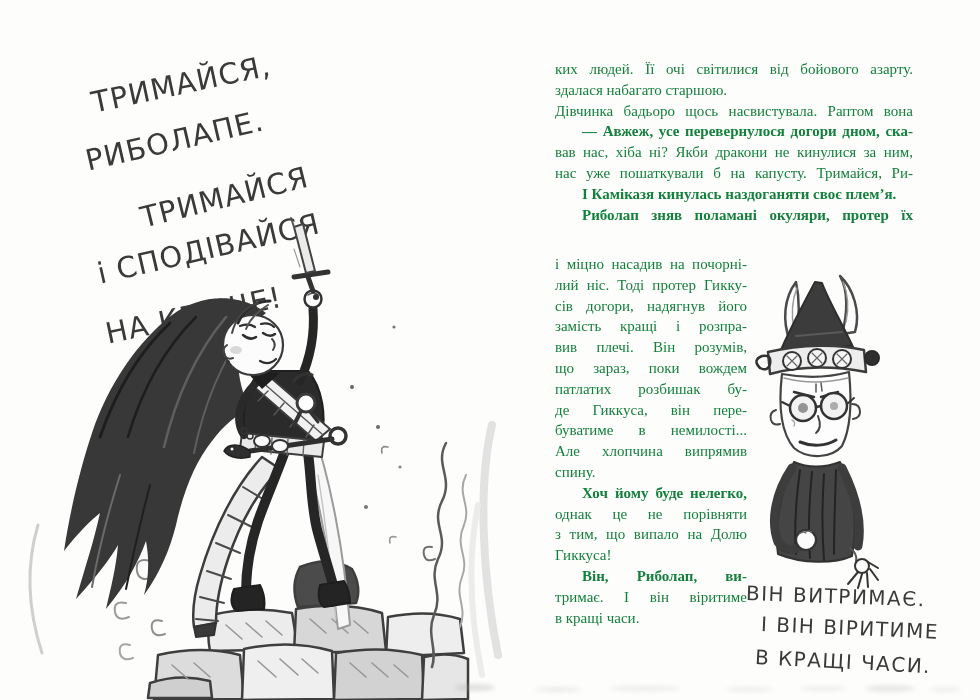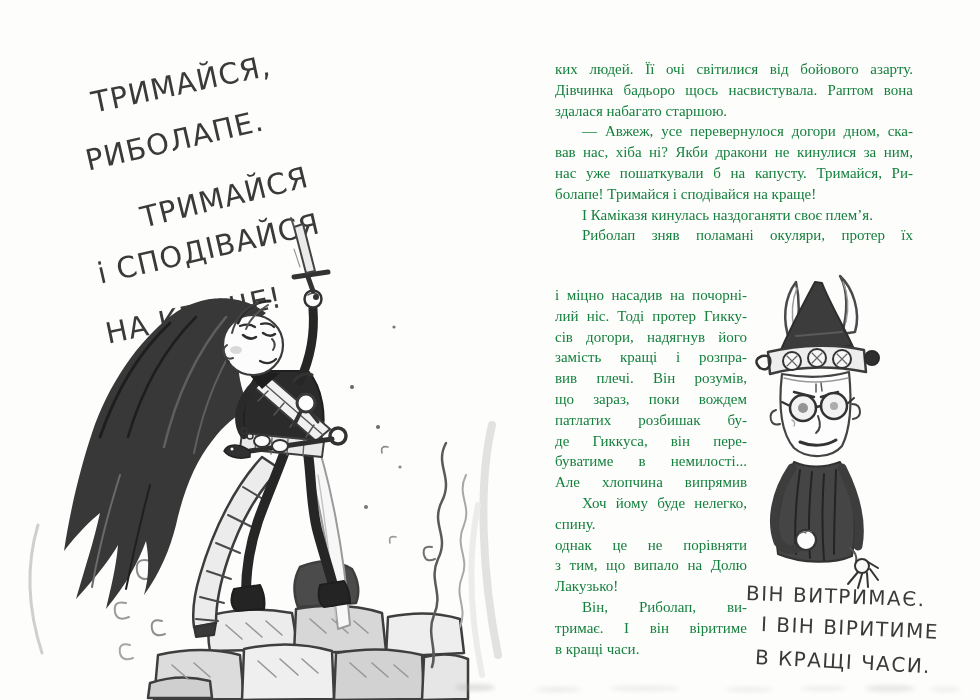--- a/index.html
+++ b/index.html
@@ -4,28 +4,28 @@
 <style>
   html,body { margin:0; padding:0; background:#e9e9e9; }
   #stage {
     position:relative; width:980px; height:700px; margin:0 auto;
     background:#fdfdfc; overflow:hidden;
     font-family:"Liberation Serif", serif;
   }
   
   .textblock { position:absolute; }
   #text-wide   { left:543px; top:59px;  width:370px; }
-  #text-narrow { left:543px; top:285px; width:204px; }
+  #text-narrow { left:543px; top:254px; width:204px; }
   .tl {
     font-size:15px; line-height:20.8px; color:#15803d;
     text-align:justify; text-align-last:justify;
     white-space:normal; height:20.8px; overflow:hidden;margin-left:12px;
   }
   .tl.end { text-align-last:left; }
-  .tl.ind { padding-left:27px; }
+  .tl.ind { padding-left:27px;font-weight:bold; }
   
   .hw {
     position:absolute; font-family:"DejaVu Sans", sans-serif;
     color:#3a3a3a; transform-origin:left center; white-space:nowrap;
   }
   .hw-left  { font-size:29px; letter-spacing:1px; font-weight:500; }
   .hw-right { font-size:20px; letter-spacing:1.5px; font-weight:500; }
   #hwl1 { left:92px;  top:86px;  transform:rotate(-12deg); }
   #hwl2 { left:86px;  top:144px; transform:rotate(-13deg); }
   #hwl3 { left:141px; top:201px; transform:rotate(-14deg); }
@@ -194,45 +194,44 @@
         <path d="M232,158 C236,142 246,132 258,128" stroke="#444" stroke-width="2"></path>
         <path d="M268,130 C258,136 250,144 246,154" stroke="#555" stroke-width="2"></path>
       </g>
     </svg>
   </div>
 
   <div>
 
     <div class="textblock" id="text-wide">
         <div class="tl">ких людей. Її очі світилися від бойового азарту.</div>
+        <div class="tl end">здалася набагато старшою.</div>
         <div class="tl">Дівчинка бадьоро щось насвистувала. Раптом вона</div>
-        <div class="tl end">здалася набагато старшою.</div>
         <div class="tl ind">— Авжеж, усе перевернулося догори дном, ска-</div>
         <div class="tl">вав нас, хіба ні? Якби дракони не кинулися за ним,</div>
         <div class="tl">нас уже пошаткували б на капусту. Тримайся, Ри-</div>
-        <div class="tl end">болапе! Тримайся і сподівайся на краще!</div>
         <div class="tl end ind">І Каміказя кинулась наздоганяти своє плем’я.</div>
         <div class="tl ind">Риболап зняв поламані окуляри, протер їх</div>
       </div>
     <div class="textblock" id="text-narrow">
         <div class="tl">і міцно насадив на почорні-</div>
         <div class="tl">лий ніс. Тоді протер Гикку-</div>
         <div class="tl">сів догори, надягнув його</div>
         <div class="tl">замість кращі і розпра-</div>
         <div class="tl">вив плечі. Він розумів,</div>
         <div class="tl">що зараз, поки вождем</div>
         <div class="tl">патлатих розбишак бу-</div>
         <div class="tl">де Гиккуса, він пере-</div>
         <div class="tl">буватиме в немилості...</div>
         <div class="tl">Але хлопчина випрямив</div>
+        <div class="tl end">спину.</div>
         <div class="tl ind">Хоч йому буде нелегко,</div>
-        <div class="tl end">спину.</div>
         <div class="tl">однак це не порівняти</div>
         <div class="tl">з тим, що випало на Долю</div>
-        <div class="tl end">Лакузько!</div>
+        <div class="tl end">Гиккуса!</div>
         <div class="tl ind">Він, Риболап, ви-</div>
         <div class="tl">тримає. І він віритиме</div>
         <div class="tl end">в кращі часи.</div>
       </div>
 
     <svg id="fishlegs-illo" viewBox="0 0 235 325" xmlns="http://www.w3.org/2000/svg">
       <g stroke-linecap="round" stroke-linejoin="round" fill="none">
 
         <path d="M48,72 C40,50 42,28 54,12 C58,30 57,52 54,70 Z" fill="#fdfdfd" stroke="#4a4a4a" stroke-width="2.5"></path>
         <path d="M52,60 C49,44 50,30 55,18" stroke="#9a9a9a" stroke-width="1.5"></path>

